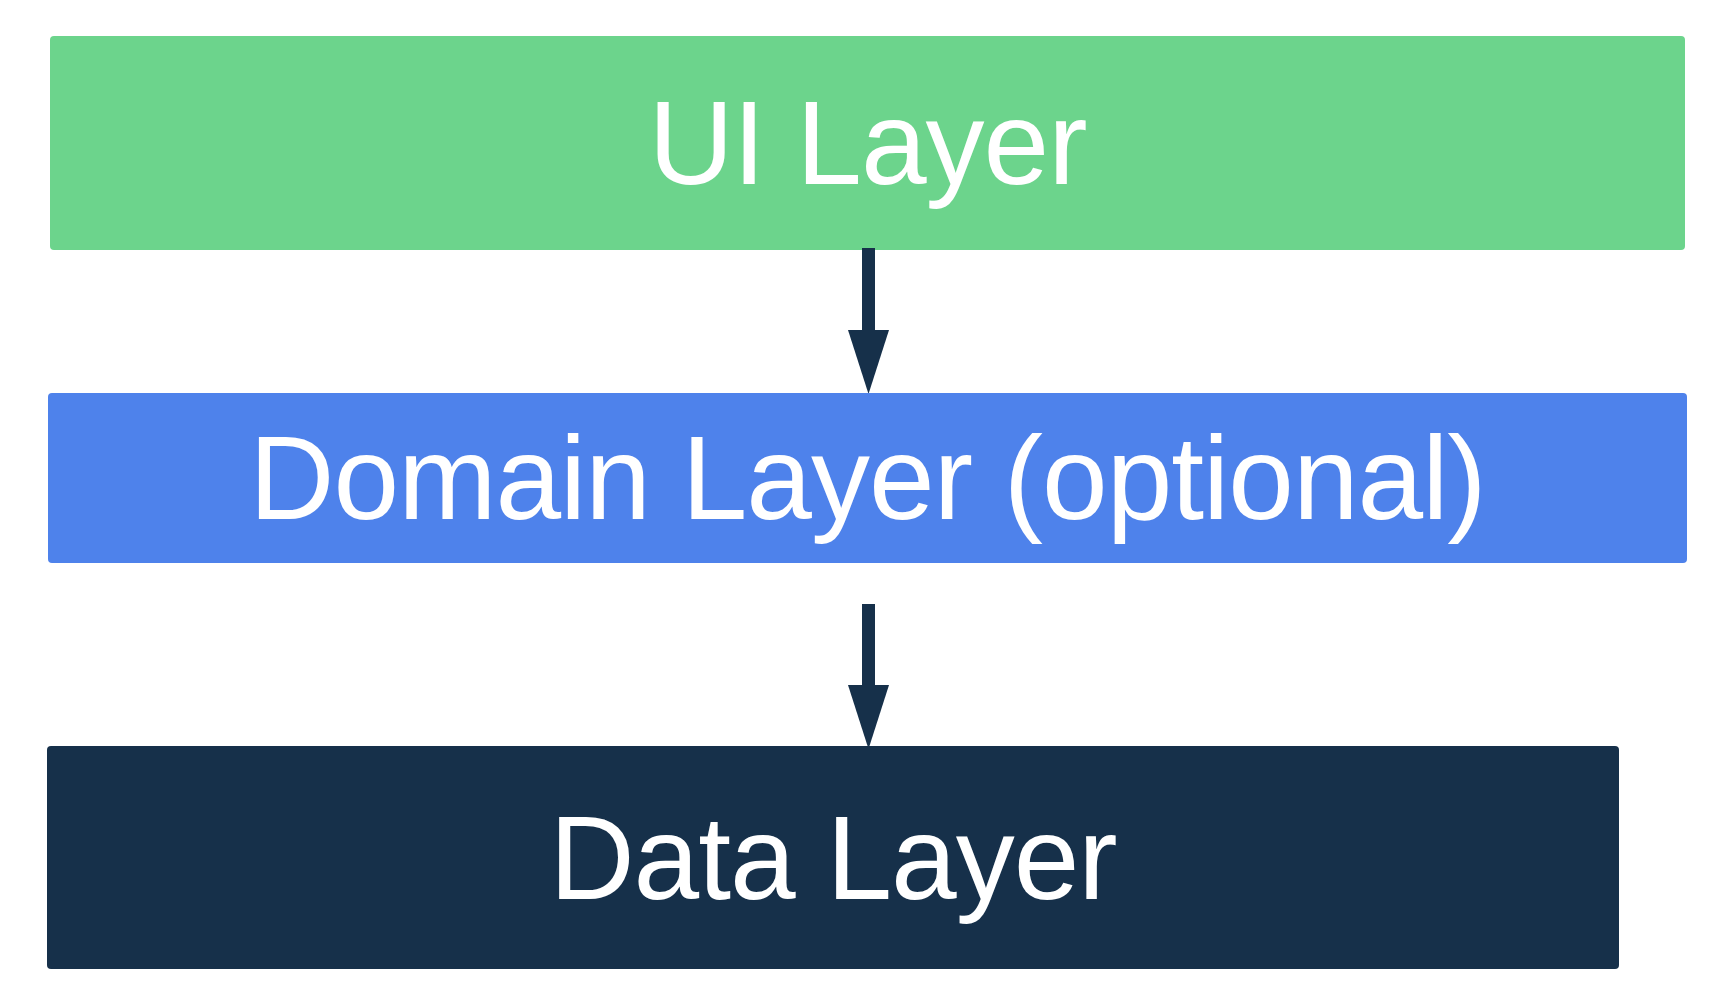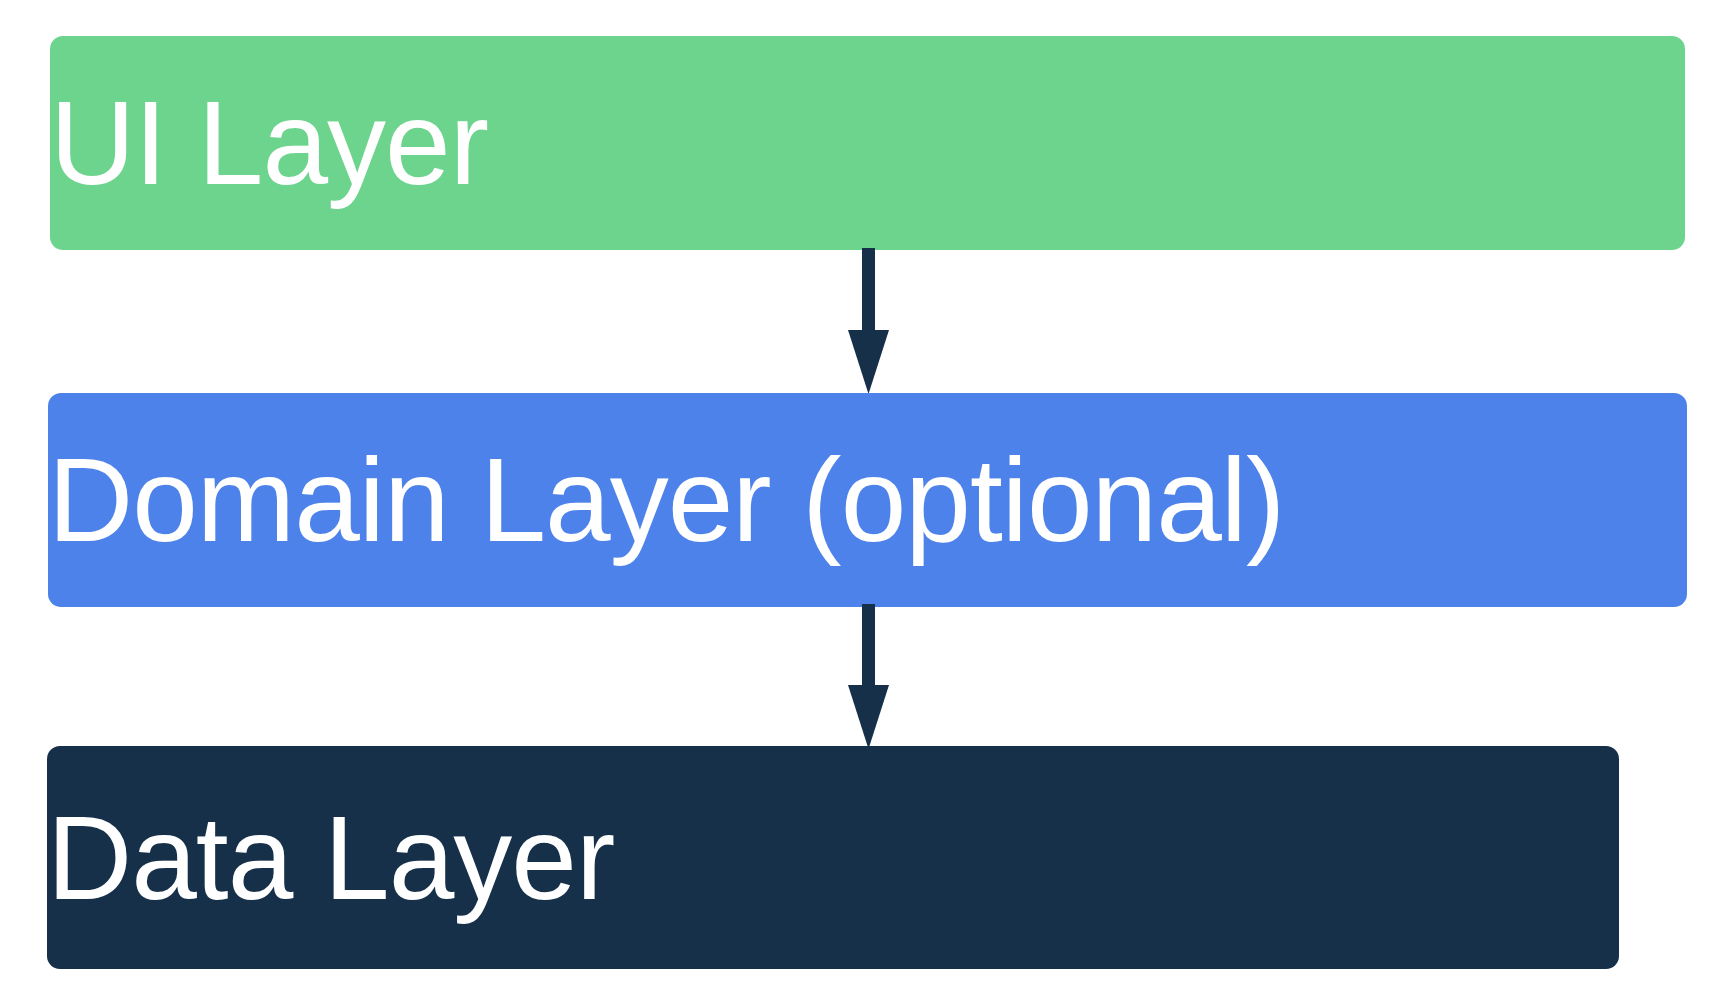--- a/index.html
+++ b/index.html
@@ -14,22 +14,22 @@
     position: relative;
     width: 1725px;
     height: 1005px;
     background: #ffffff;
     overflow: hidden;
   }
   .layer-box {
     position: absolute;
     display: flex;
     align-items: center;
-    justify-content: flex-start;
-    border-radius: 13px;
+    justify-content: center;
+    border-radius: 4px;
     box-sizing: border-box;
   }
   .layer-label {
     color: #ffffff;
     font-family: "Liberation Sans", sans-serif;
     font-weight: 400;
     font-size: 118px;
     line-height: 1;
     letter-spacing: -1px;
     white-space: nowrap;
@@ -40,21 +40,21 @@
   #box-ui {
     left: 50px;
     top: 36px;
     width: 1635px;
     height: 214px;
   }
   #box-domain {
     left: 48px;
     top: 393px;
     width: 1639px;
-    height: 214px;
+    height: 170px;
   }
   #box-data {
     left: 47px;
     top: 746px;
     width: 1572px;
     height: 223px;
   }
 
   
   .arrow {

